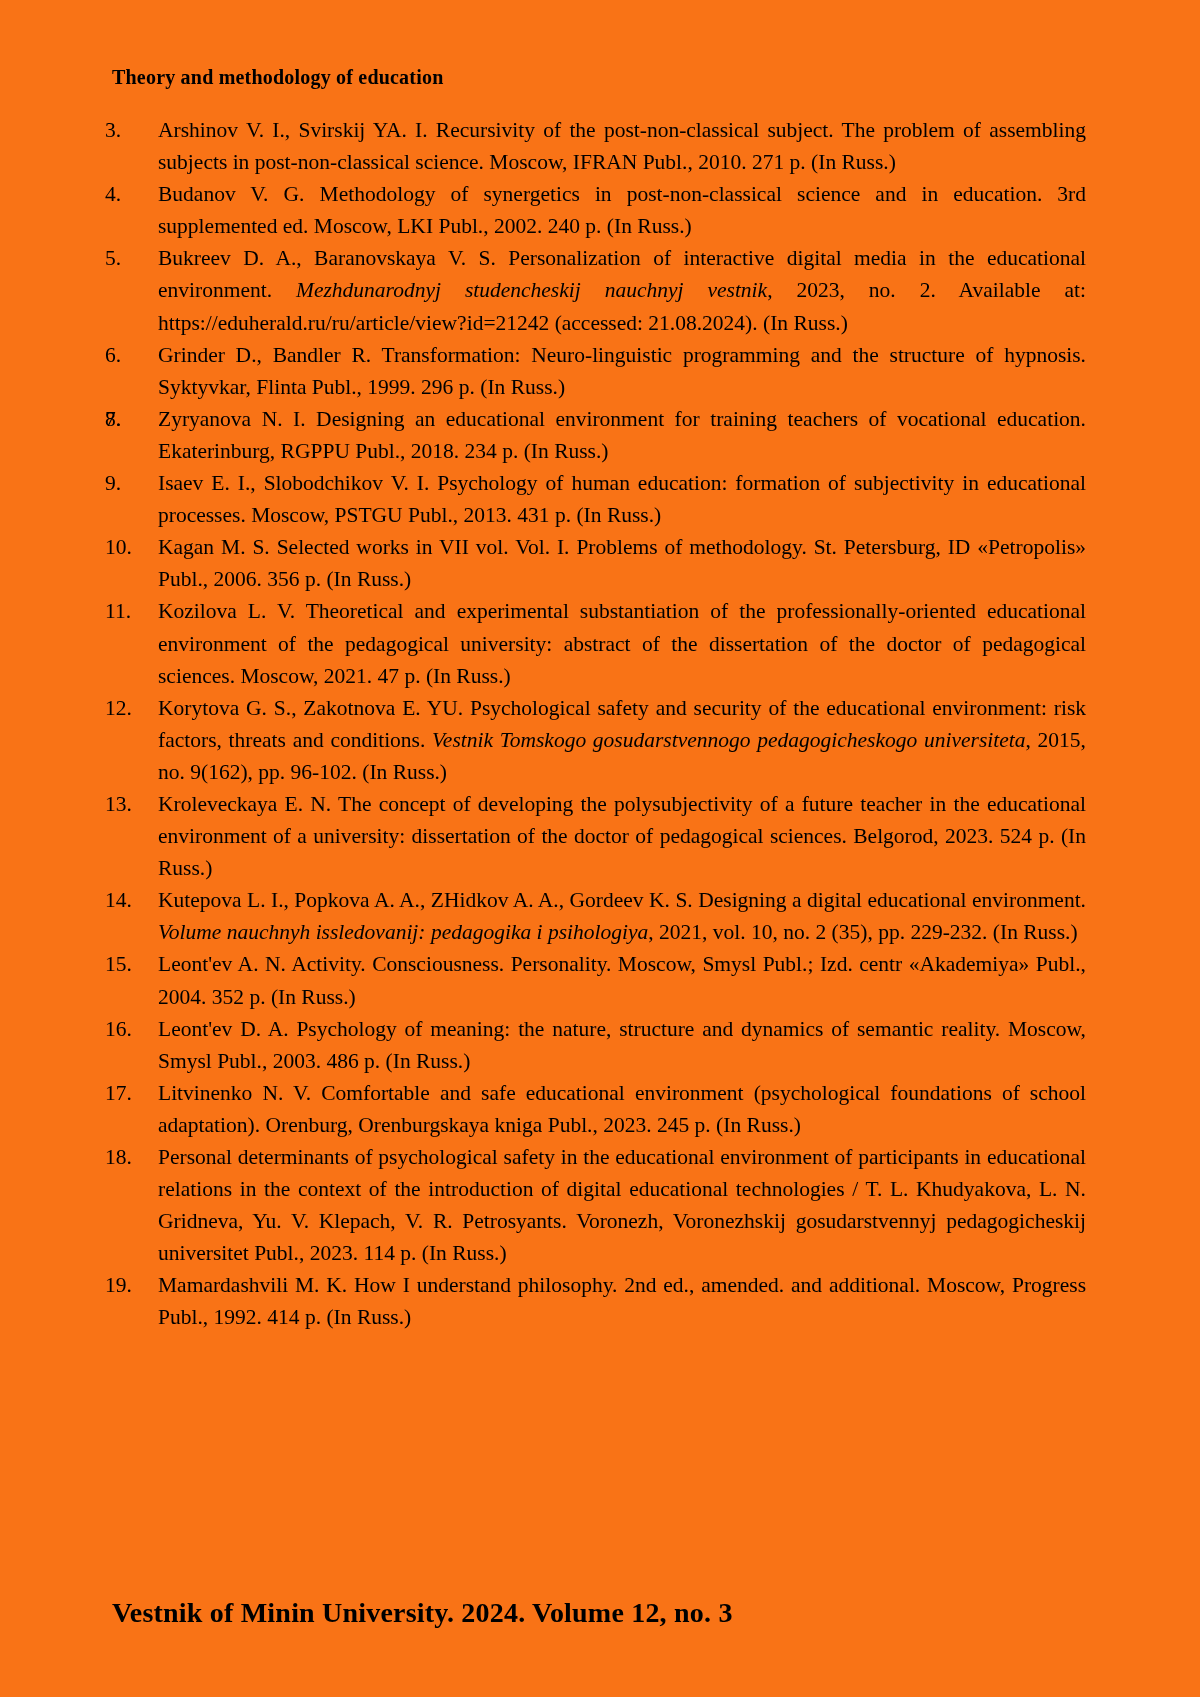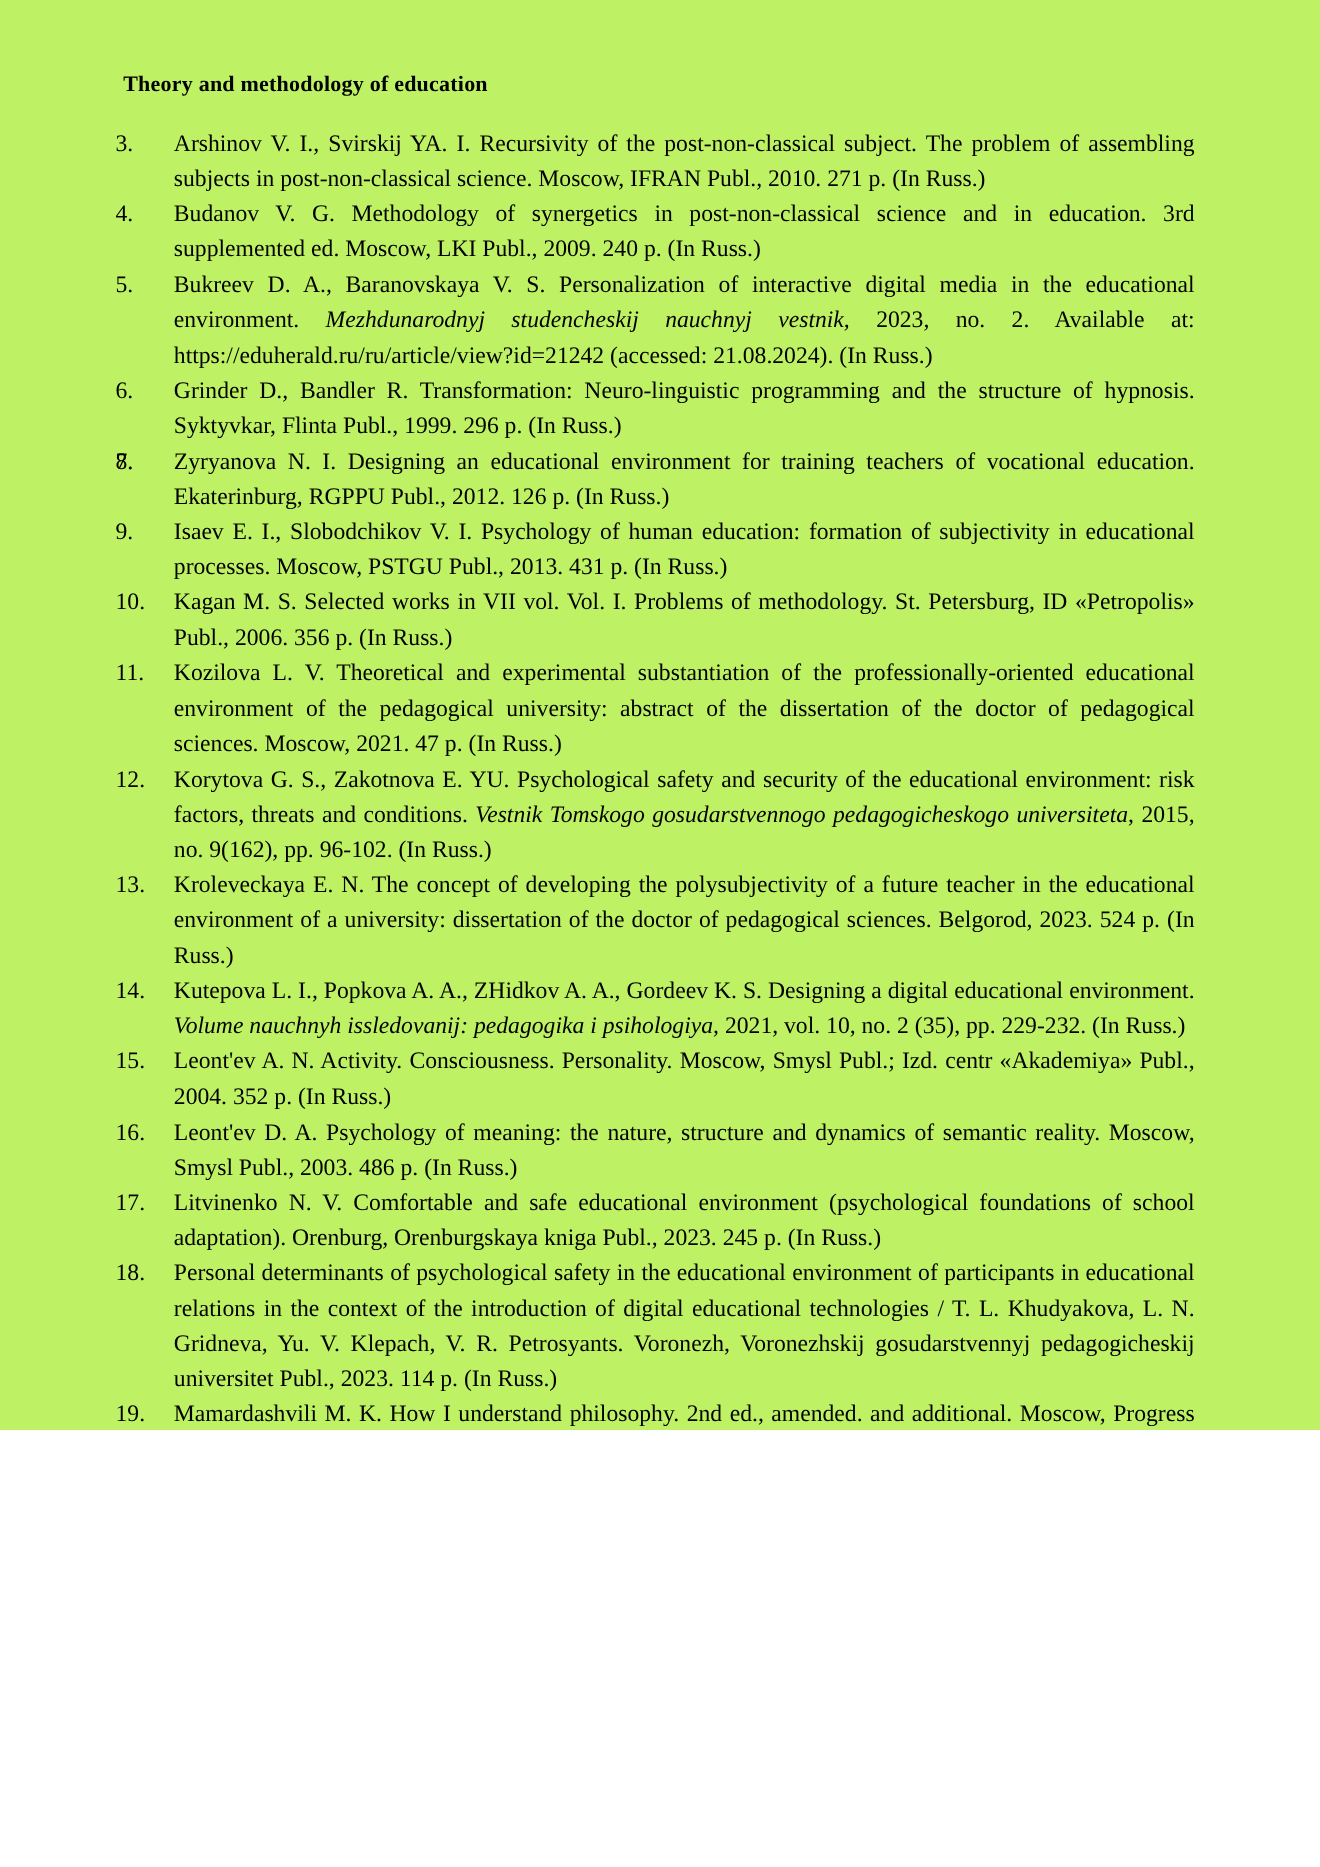--- a/index.html
+++ b/index.html
@@ -3,22 +3,22 @@
 <meta charset="utf-8">
 <style>
   html, body {
     margin: 0;
     padding: 0;
     background: #ffffff;
   }
   .page {
     position: relative;
     width: 1200px;
-    height: 1300px;
-    background: #bef264;
+    height: 1697px;
+    background: #f97316;
     color: #000000;
     font-family: "Liberation Serif", "DejaVu Serif", serif;
     overflow: hidden;
   }
   .running-head {
     position: absolute;
     left: 112px;
     top: 66px;
     font-size: 20px;
     font-weight: bold;
@@ -71,40 +71,40 @@
   <div class="running-head">Theory and methodology of education</div>
 
   <ol class="references">
   <li class="reference">
     <span class="ref-num">3.</span>
     <span class="ref-text"><span>Arshinov V. I., Svirskij YA. I. Recursivity of the post-non-classical subject. The problem of assembling subjects in post-non-classical science. Moscow, IFRAN Publ., 2010. 271 p. (In Russ.)</span></span>
   </li>
 
   <li class="reference">
     <span class="ref-num">4.</span>
-    <span class="ref-text"><span>Budanov V. G. Methodology of synergetics in post-non-classical science and in education. 3rd supplemented ed. Moscow, LKI Publ., 2009. 240 p. (In Russ.)</span></span>
+    <span class="ref-text"><span>Budanov V. G. Methodology of synergetics in post-non-classical science and in education. 3rd supplemented ed. Moscow, LKI Publ., 2002. 240 p. (In Russ.)</span></span>
   </li>
 
   <li class="reference">
     <span class="ref-num">5.</span>
     <span class="ref-text"><span>Bukreev D. A., Baranovskaya V. S. Personalization of interactive digital media in the educational environment. </span><em>Mezhdunarodnyj studencheskij nauchnyj vestnik</em><span>, 2023, no. 2. Available at: https://eduherald.ru/ru/article/view?id=21242 (accessed: 21.08.2024). (In Russ.)</span></span>
   </li>
 
   <li class="reference">
     <span class="ref-num">6.</span>
     <span class="ref-text"><span>Grinder D., Bandler R. Transformation: Neuro-linguistic programming and the structure of hypnosis. Syktyvkar, Flinta Publ., 1999. 296 p. (In Russ.)</span></span>
   </li>
 
   <li class="reference">
     <span class="ref-num">7.</span>
   </li>
 
   <li class="reference">
     <span class="ref-num">8.</span>
-    <span class="ref-text"><span>Zyryanova N. I. Designing an educational environment for training teachers of vocational education. Ekaterinburg, RGPPU Publ., 2012. 126 p. (In Russ.)</span></span>
+    <span class="ref-text"><span>Zyryanova N. I. Designing an educational environment for training teachers of vocational education. Ekaterinburg, RGPPU Publ., 2018. 234 p. (In Russ.)</span></span>
   </li>
 
   <li class="reference">
     <span class="ref-num">9.</span>
     <span class="ref-text"><span>Isaev E. I., Slobodchikov V. I. Psychology of human education: formation of subjectivity in educational processes. Moscow, PSTGU Publ., 2013. 431 p. (In Russ.)</span></span>
   </li>
 
   <li class="reference">
     <span class="ref-num">10.</span>
     <span class="ref-text"><span>Kagan M. S. Selected works in VII vol. Vol. I. Problems of methodology. St. Petersburg, ID «Petropolis» Publ., 2006. 356 p. (In Russ.)</span></span>

